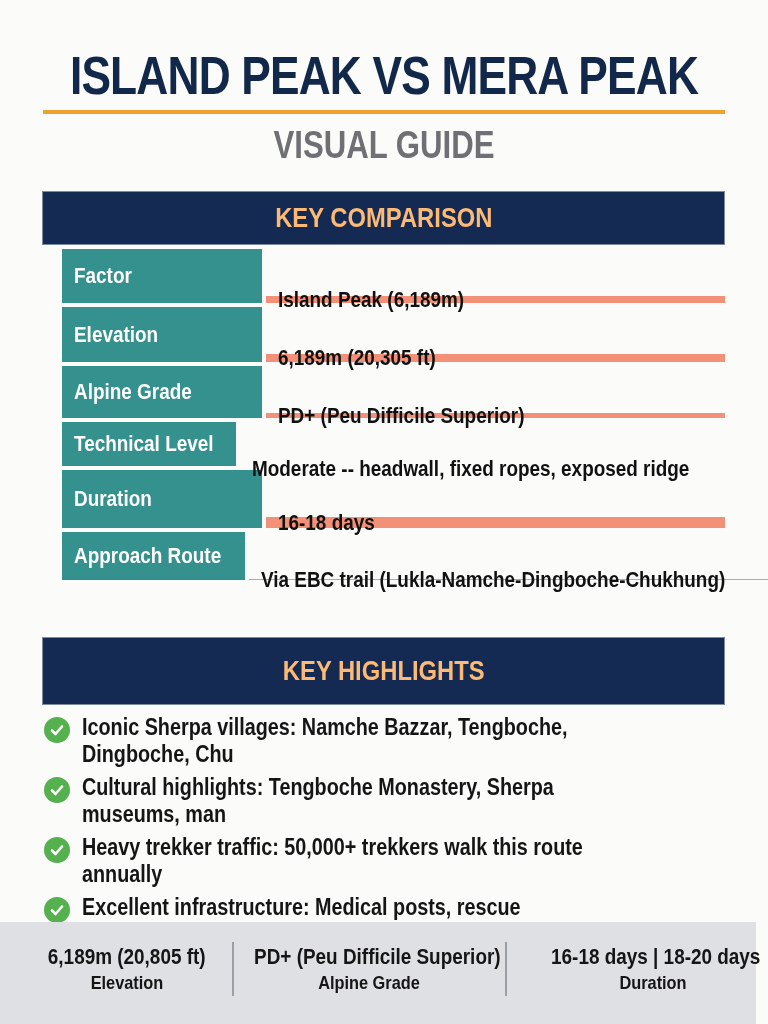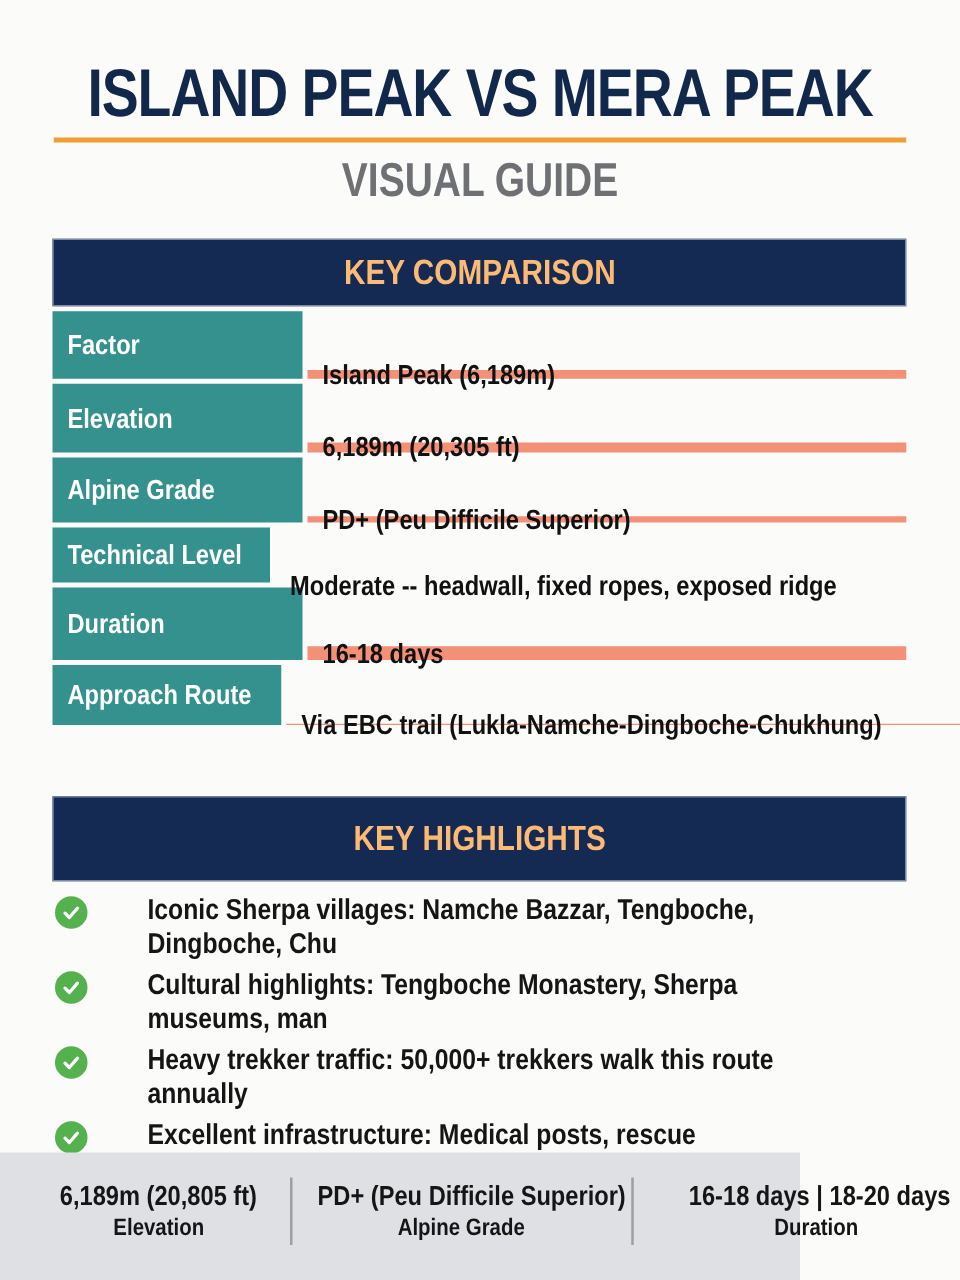--- a/index.html
+++ b/index.html
@@ -44,46 +44,47 @@
     .bar-comparison { top: 191px; height: 54px; }
     .bar-highlights { top: 637px; height: 68px; }
 
     .table { position: absolute; left: 42px; top: 249px; width: 683px; }
     .row { display: flex; margin-bottom: 4px; }
     .cell-factor {
       width: 200px; background: #35918d; color: #ffffff;
       font-size: 22px; font-weight: 700;
       display: flex; align-items: center; padding-left: 12px;
       margin-right: 4px;
+      margin-left: 20px;
     }
     .cell-value {
       flex: 1; background: #f39178; color: #111111;
       font-size: 22px; font-weight: 700;
       display: flex; align-items: center; padding-left: 12px; margin-top: 47px;
     }
     .cell-factor span, .cell-value span {
       display: inline-block; transform: scaleX(0.86); transform-origin: left center;
       white-space: nowrap;
     }
 
     .highlights { position: absolute; left: 44px; top: 714px; width: 690px; }
-    .hl-item { display: flex; align-items: flex-start; margin-bottom: 6px; gap: 36px; }
+    .hl-item { display: flex; align-items: flex-start; margin-bottom: 6px; }
     .check {
       width: 26px; height: 26px; border-radius: 50%; background: #55b04e;
       flex: 0 0 26px; margin-top: 3px; margin-right: 12px;
       display: flex; align-items: center; justify-content: center;
     }
     .hl-text {
       font-size: 23px; font-weight: 700; color: #151515; line-height: 27px;
       transform: scaleX(0.86); transform-origin: left top;
       width: 726px;
     }
 
     .footer {
-      position: absolute; left: 0; top: 922px; width: 640px; height: 102px;
+      position: absolute; left: 0; top: 922px; width: 756px; height: 102px;
       background: #dee0e4;
     }
     .stat {
       position: absolute; top: 22px; text-align: center; color: #151515;
     }
     .stat-value {
       font-size: 22px; font-weight: 700; white-space: nowrap;
       transform: scaleX(0.86); display: inline-block;
     }
     .stat-label {

